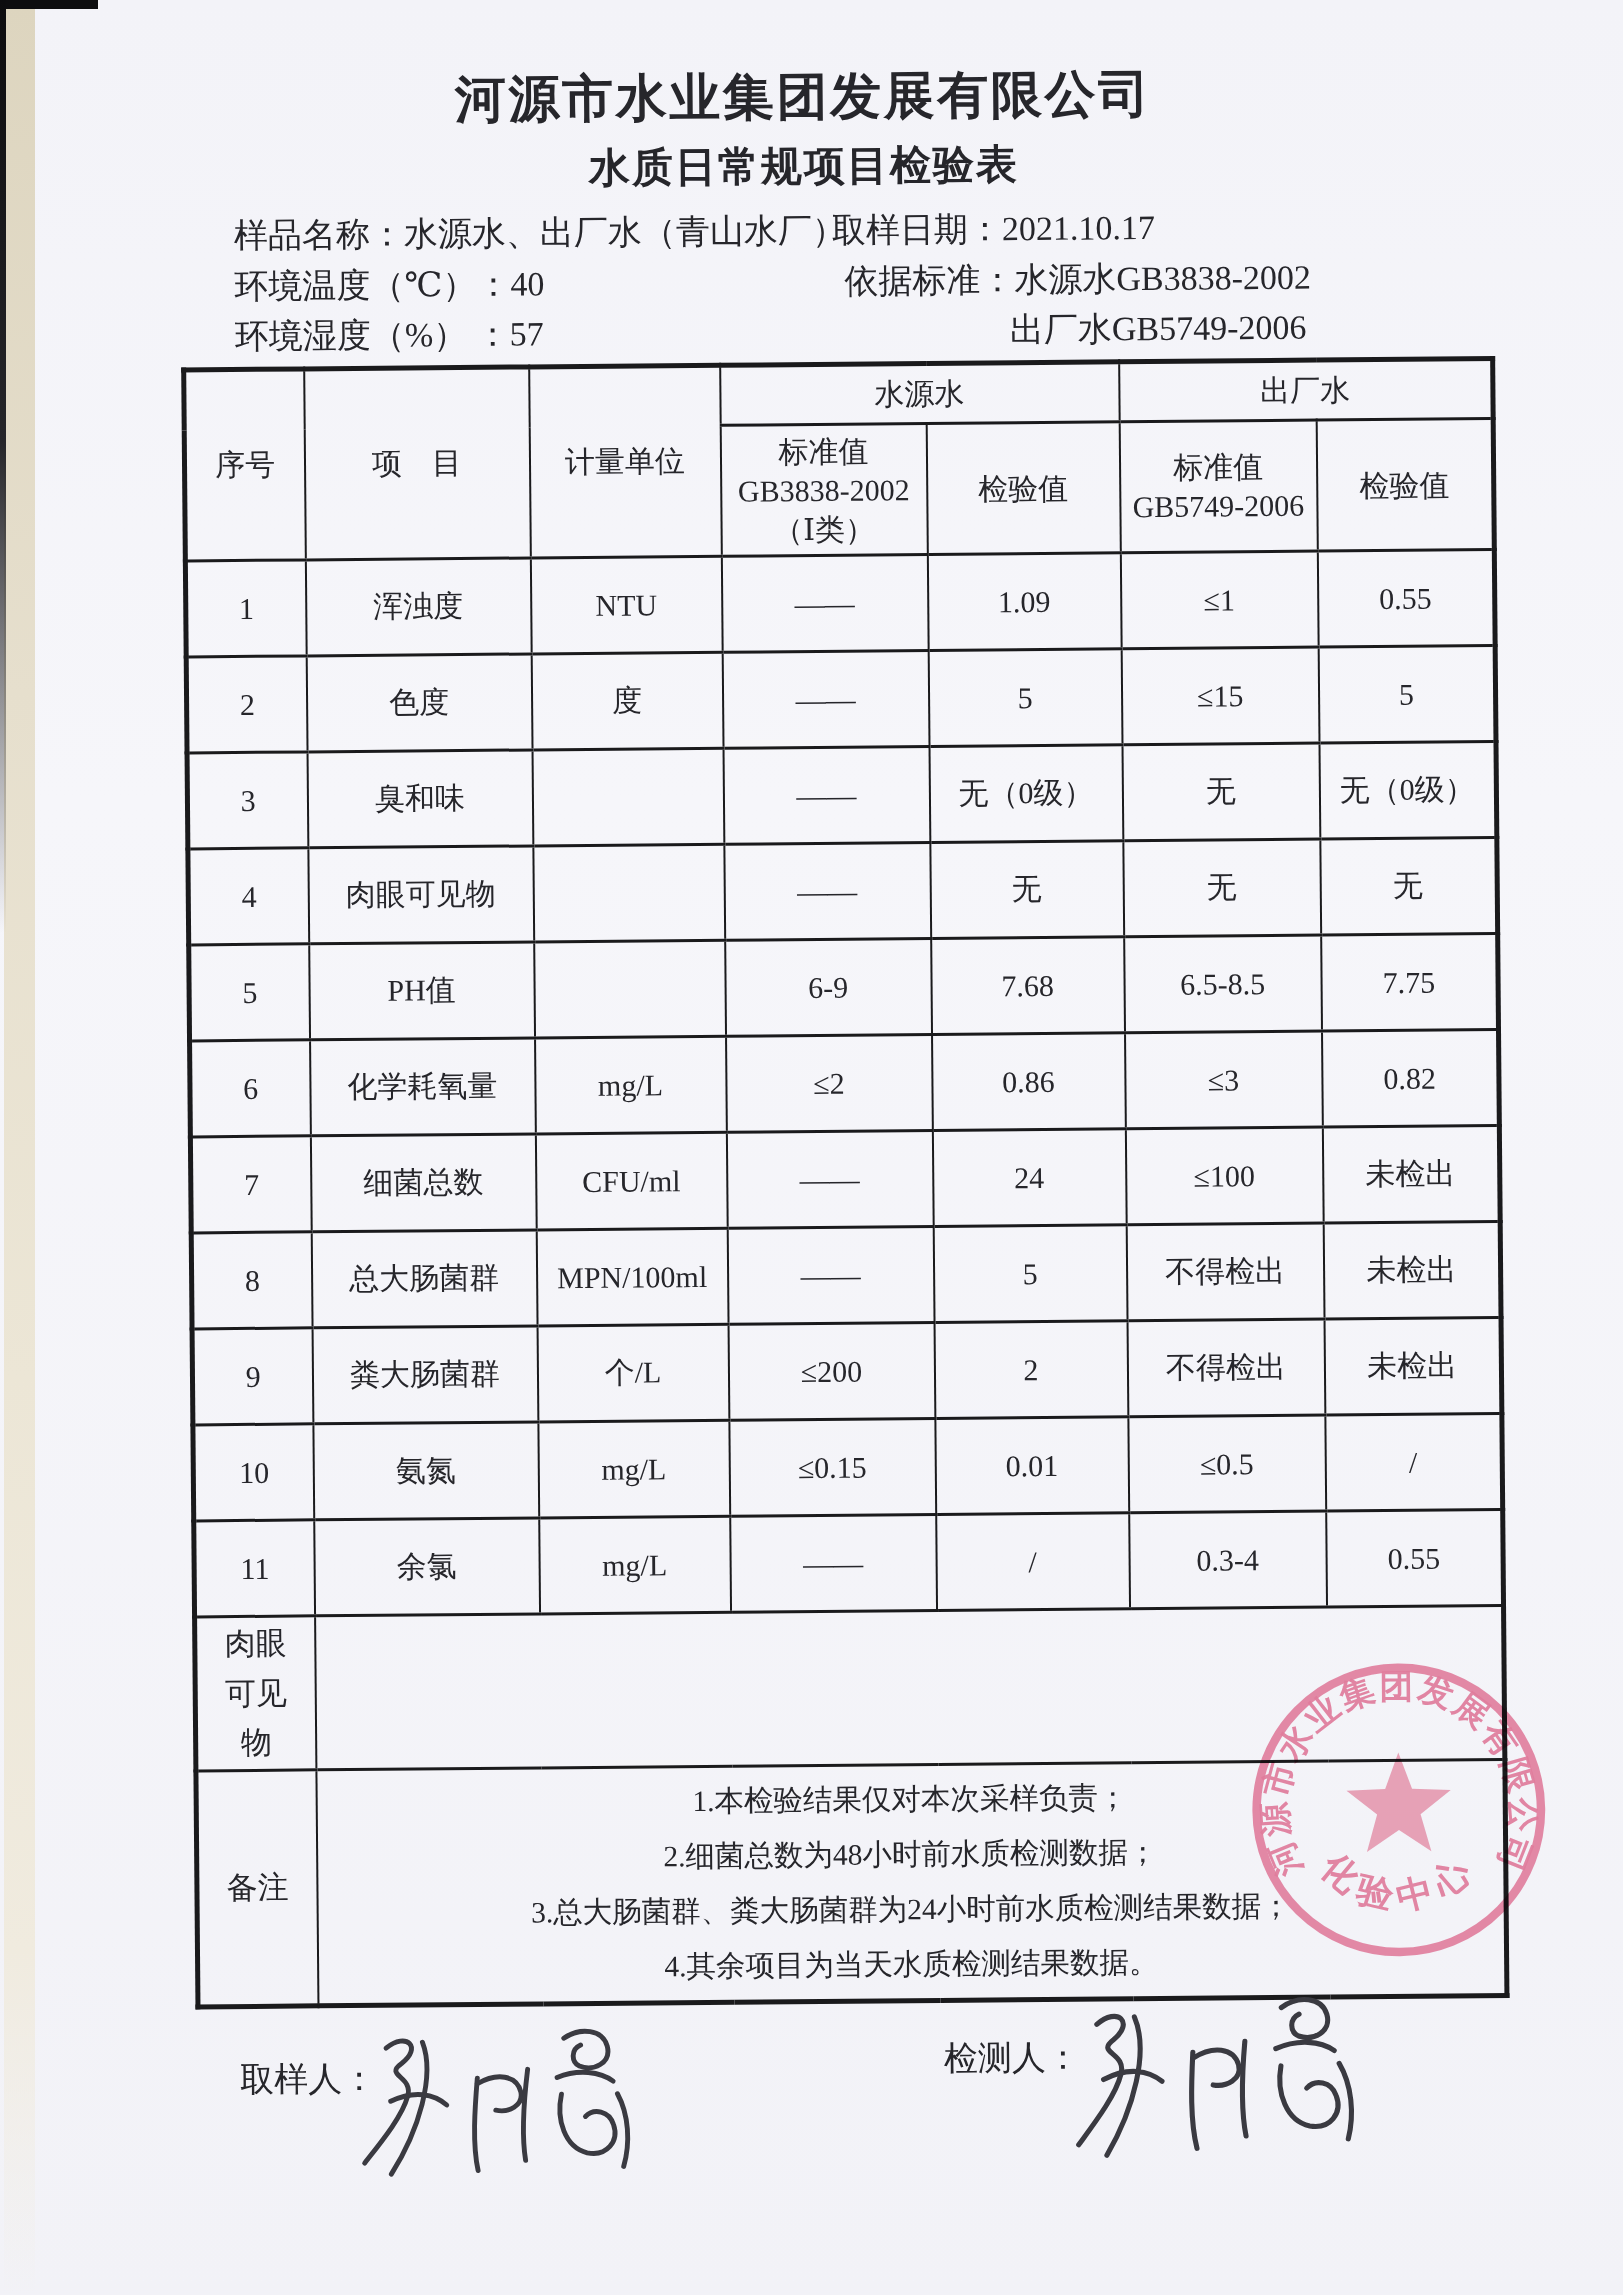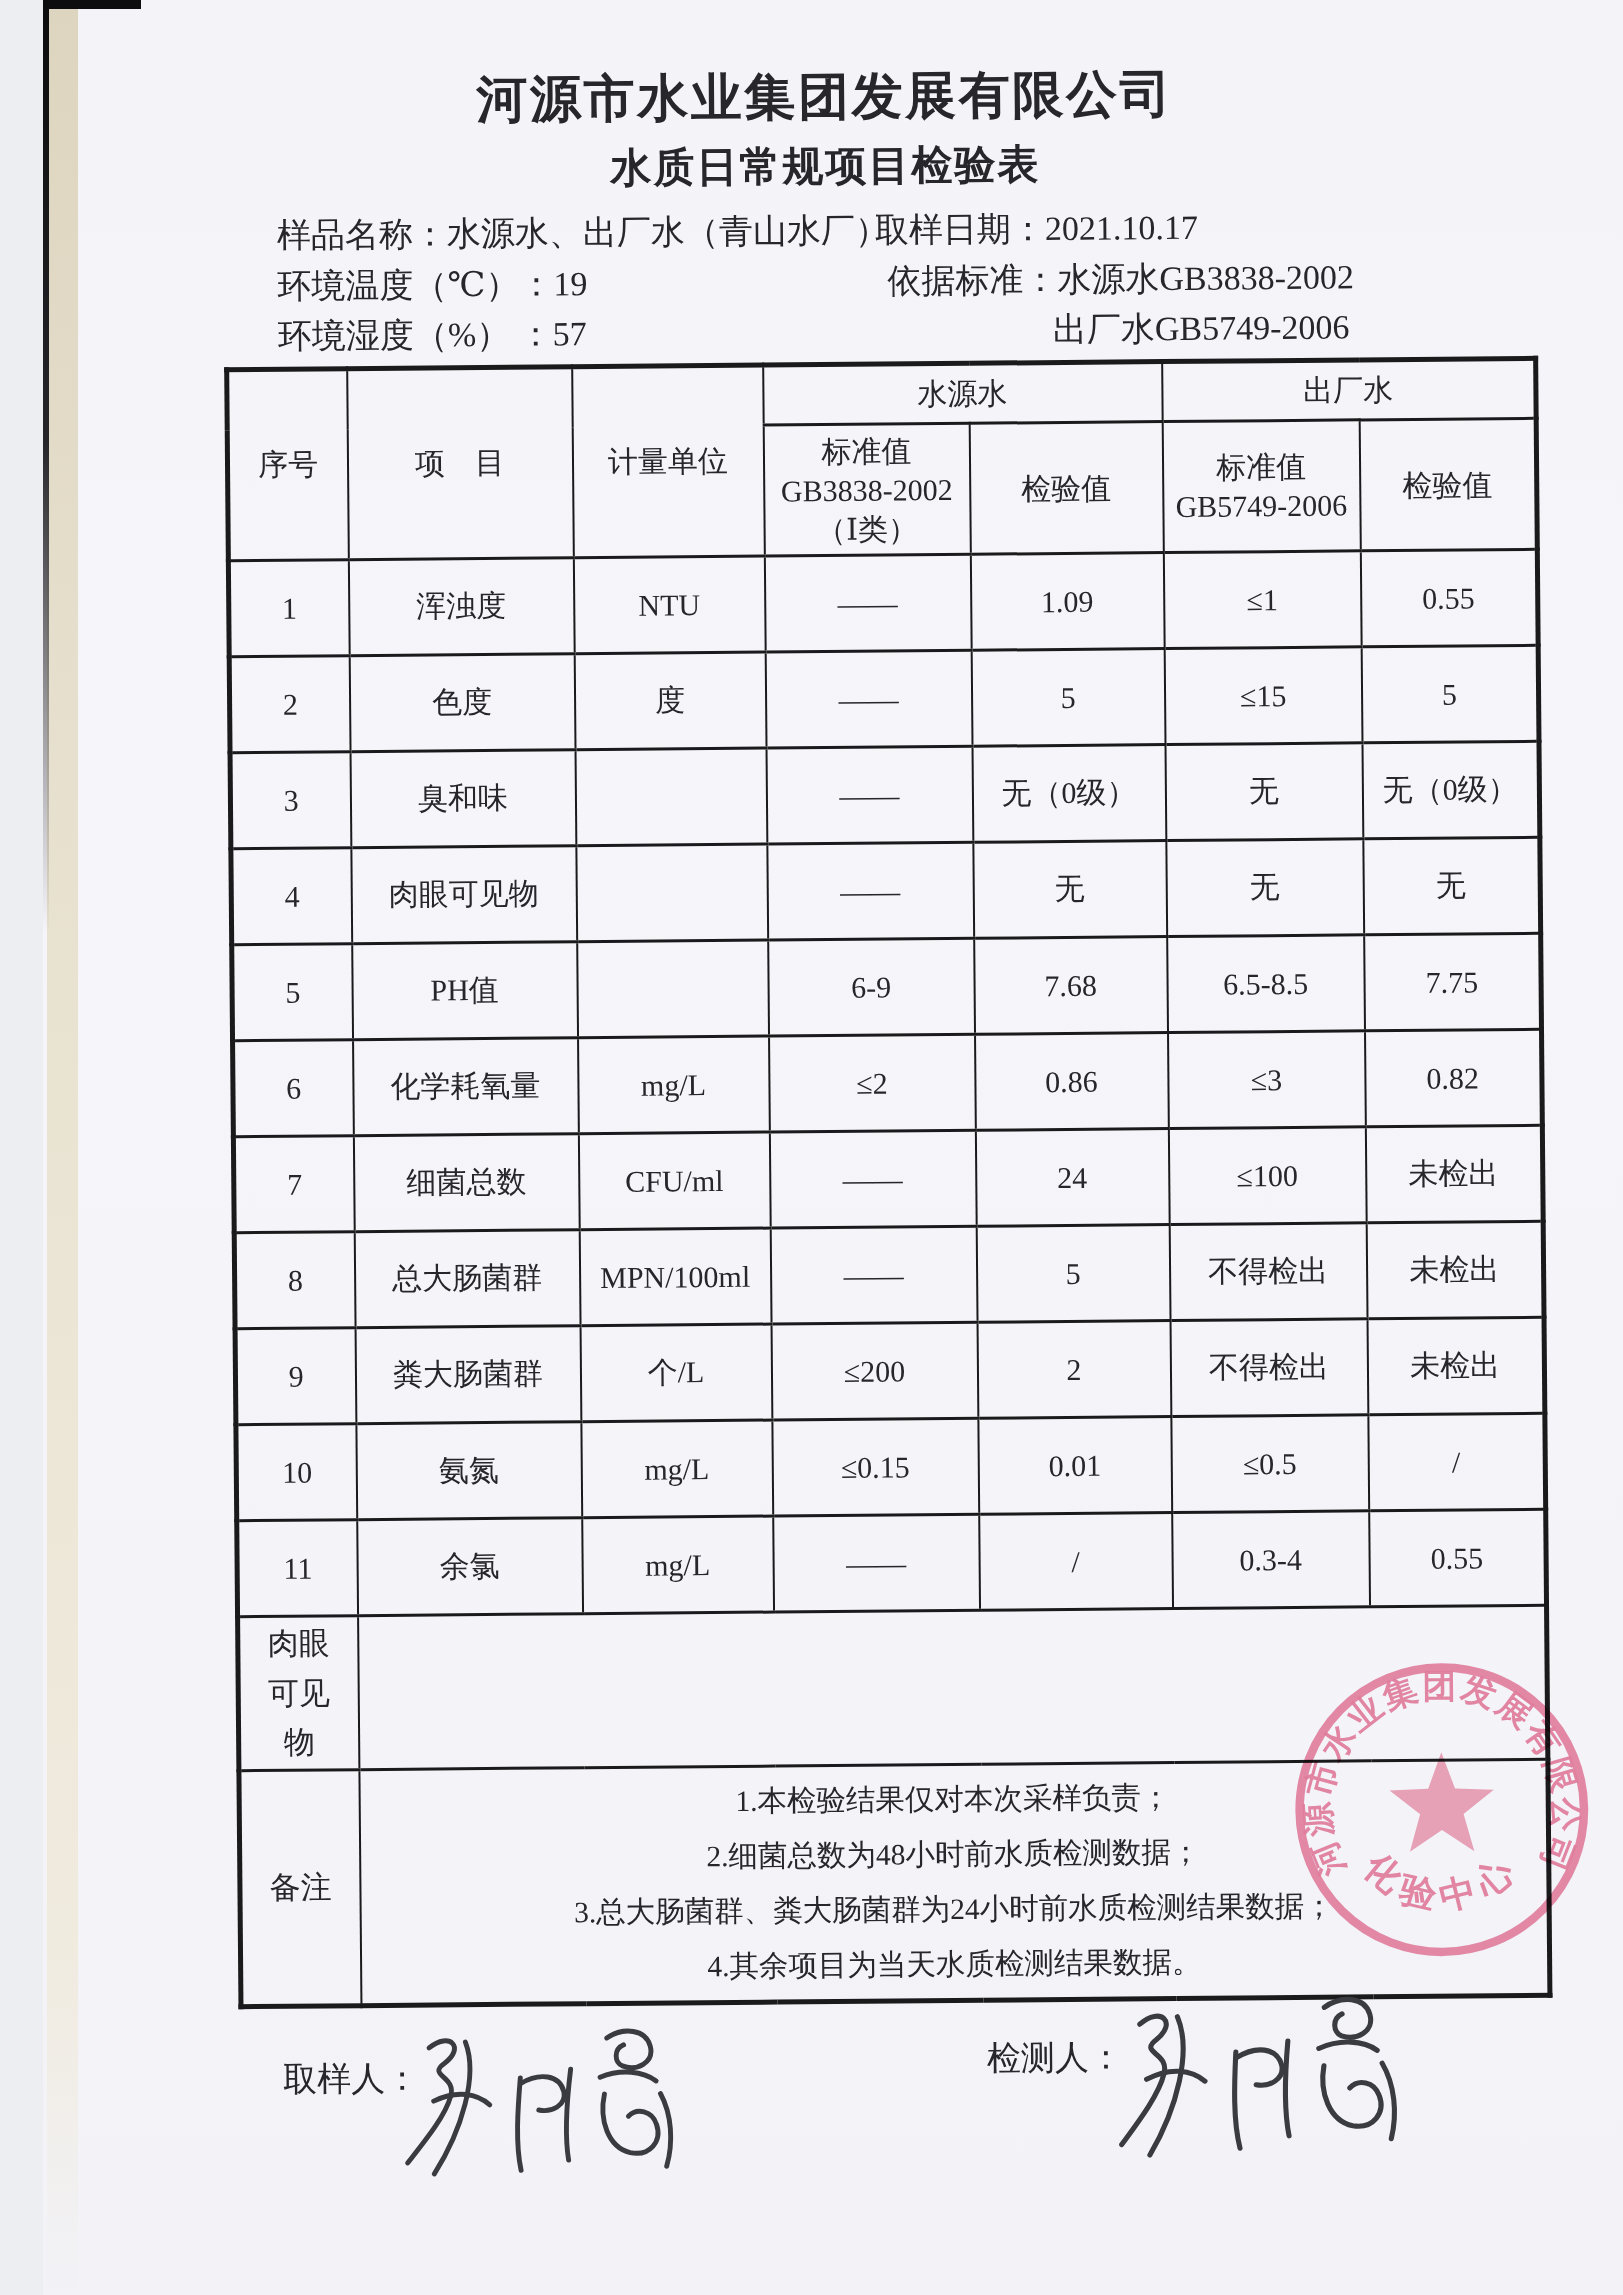--- a/index.html
+++ b/index.html
@@ -5,21 +5,20 @@
   html,body{margin:0;padding:0;}
   body{
     width:1623px;height:2295px;position:relative;overflow:hidden;
     background:#eceef1;
     font-family:"Liberation Serif","DejaVu Serif",serif;
     color:#26262b;
   }
   .paper{
     position:absolute;inset:0;
     background:linear-gradient(180deg,#f3f3f8 0%,#f6f6fa 35%,#f2f2f7 100%);
-    margin-left:43px;
   }
   
   .edge-black-top{position:absolute;left:0;top:0;width:98px;height:8.5px;background:#0d0d0f;z-index:5;}
   .edge-black-left{position:absolute;left:0;top:0;width:5.9px;height:982px;
     background:linear-gradient(180deg,#0c0c0e 0%,#26262a 45%,rgba(40,40,44,0) 95%);z-index:5;}
   .edge-beige{position:absolute;left:3.9px;top:5.2px;width:31px;height:2290px;
     background:linear-gradient(180deg,#ddd5bf 0%,#e6dfcd 30%,#ece6d6 60%,#f0ebdf 85%,rgba(240,235,223,0) 100%);
     z-index:4;}
   .doc{
     position:absolute;inset:0;
@@ -86,21 +85,21 @@
   <div class="edge-black-left"></div>
   <div class="edge-beige"></div>
 
   <div class="doc">
 
     <h1 class="company-title">河源市水业集团发展有限公司</h1>
     <h2 class="doc-title">水质日常规项目检验表</h2>
 
     <div class="meta-line m-sample"><span>样品名称：</span><span>水源水、出厂水（青山水厂）</span></div>
     <div class="meta-line m-date"><span>取样日期：</span><span>2021.10.17</span></div>
-    <div class="meta-line m-temp"><span>环境温度（℃）：</span><span>19</span></div>
+    <div class="meta-line m-temp"><span>环境温度（℃）：</span><span>40</span></div>
     <div class="meta-line m-standard"><span>依据标准：</span><span>水源水GB3838-2002</span></div>
     <div class="meta-line m-humidity"><span>环境湿度（%） ：</span><span>57</span></div>
     <div class="meta-line m-standard2">出厂水GB5749-2006</div>
 
     <table class="results">
       <colgroup>
         <col style="width:120px">
           <col style="width:225px">
           <col style="width:191px">
         <col style="width:206px">

